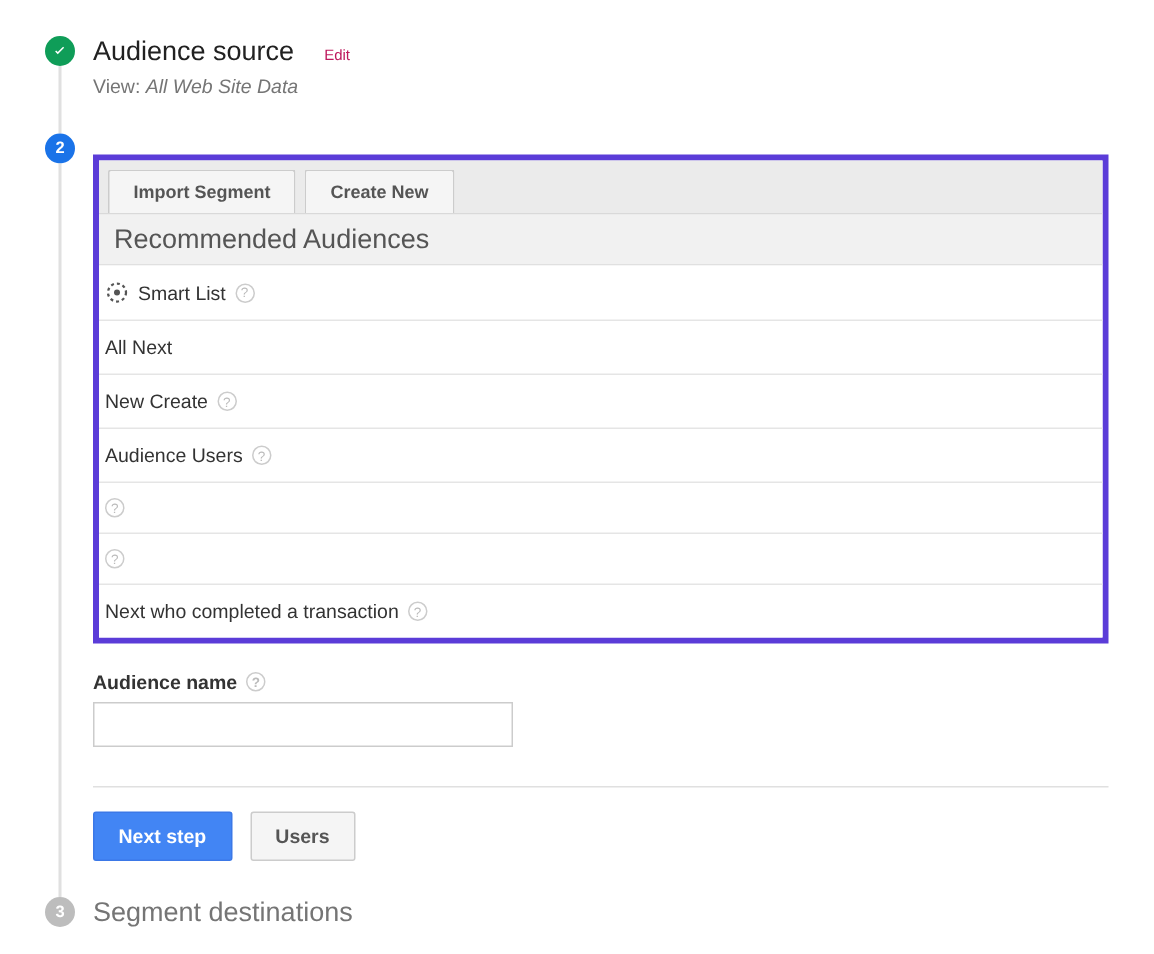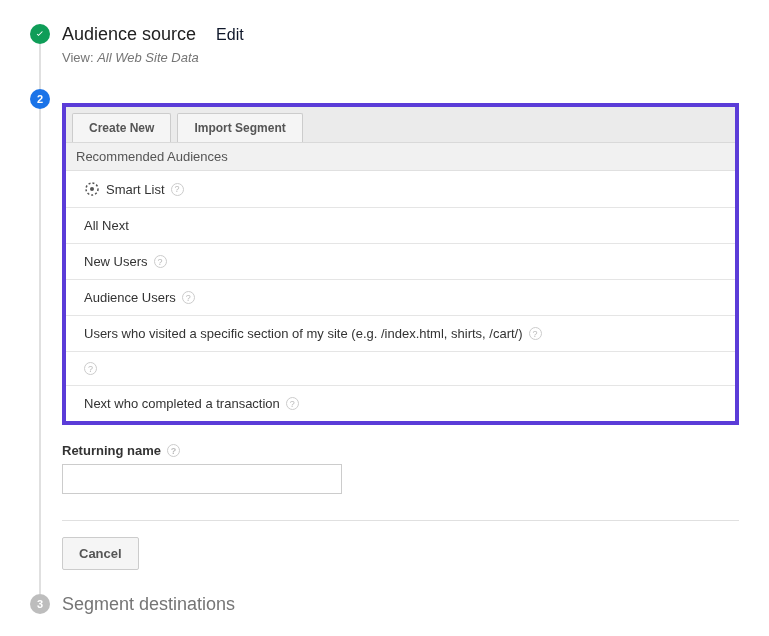--- a/index.html
+++ b/index.html
@@ -44,22 +44,22 @@
   .step-content { flex: 1; padding-bottom: 24px; }
   .step-title-row { display: flex; align-items: baseline; gap: 20px; }
   .step-title {
     font-size: 18px;
     color: #212121;
     margin: 0;
     font-weight: 400;
     line-height: 20px;
   }
   .edit-link {
-    font-size: 16px;
-    color: #0f172a;
+    font-size: 10px;
+    color: #be185d;
     cursor: pointer;
   }
   .view-line {
     margin-top: 6px;
     font-size: 13px;
     color: #757575;
   }
   .view-line .italic { font-style: italic; text-align: center; }
   .panel {
     margin-top: 14px;
@@ -82,26 +82,26 @@
     font-weight: bold;
     color: #555;
     cursor: pointer;
     margin-right: 6px;
     border-radius: 2px 2px 0 0;
   }
   .section-header {
     background: #f1f1f1;
     border-bottom: 1px solid #e0e0e0;
     padding: 6px 10px;
-    font-size: 13px;
+    font-size: 18px;
     color: #555;
   }
   .row {
     border-bottom: 1px solid #e5e5e5;
-    padding: 10px 18px;
+    padding: 10px 4px;
     display: flex;
     align-items: center;
     gap: 6px;
     cursor: pointer;
     background: #fff;
   }
   .row:last-child { border-bottom: none; }
   .smart-icon {
     width: 16px;
     height: 16px;
@@ -187,77 +187,77 @@
 
 <div class="step">
   <div class="step-connector"></div>
   <div class="step-indicator step-active">
     <span>2</span>
   </div>
   <div class="step-content">
 
     <div class="panel">
       <div class="tabs">
+        <div class="tab">Import Segment</div>
         <div class="tab">Create New</div>
-        <div class="tab">Import Segment</div>
       </div>
       <div class="section-header">Recommended Audiences</div>
 
       <div class="row">
         <span class="smart-icon">
           <svg width="16" height="16" viewBox="0 0 16 16">
               <circle cx="8" cy="8" r="6" fill="none" stroke="#555" stroke-width="1.5" stroke-dasharray="2 2"></circle>
               <circle cx="8" cy="8" r="2" fill="#555"></circle>
             </svg>
         </span>
         <span>Smart List</span>
         <span class="help-icon">?</span>
       </div>
 
       <div class="row">
         <span>All Next</span>
       </div>
 
       <div class="row">
-        <span>New Users</span>
+        <span>New Create</span>
         <span class="help-icon">?</span>
       </div>
 
       <div class="row">
         <span>Audience Users</span>
         <span class="help-icon">?</span>
       </div>
 
       <div class="row">
-        <span>Users who visited a specific section of my site (e.g. /index.html, shirts, /cart/)</span>
         <span class="help-icon">?</span>
       </div>
 
       <div class="row">
         <span class="help-icon">?</span>
       </div>
 
       <div class="row">
         <span>Next who completed a transaction</span>
         <span class="help-icon">?</span>
       </div>
     </div>
 
     <div class="field-group">
       <div class="field-label">
-        <span>Returning name</span>
+        <span>Audience name</span>
         <span class="help-icon">?</span>
       </div>
       <input type="text" class="text-input" style="">
     </div>
 
     <hr class="divider">
 
     <div class="button-row">
-      <button class="btn btn-secondary">Cancel</button>
+      <button class="btn btn-primary">Next step</button>
+      <button class="btn btn-secondary">Users</button>
     </div>
   </div>
 </div>
 
 <div class="step">
   <div class="step-indicator step-pending">
     <span>3</span>
   </div>
   <div class="step-content" style="padding-bottom:0">
     <h2 class="step-title" style="color:#757575">Segment destinations</h2>

